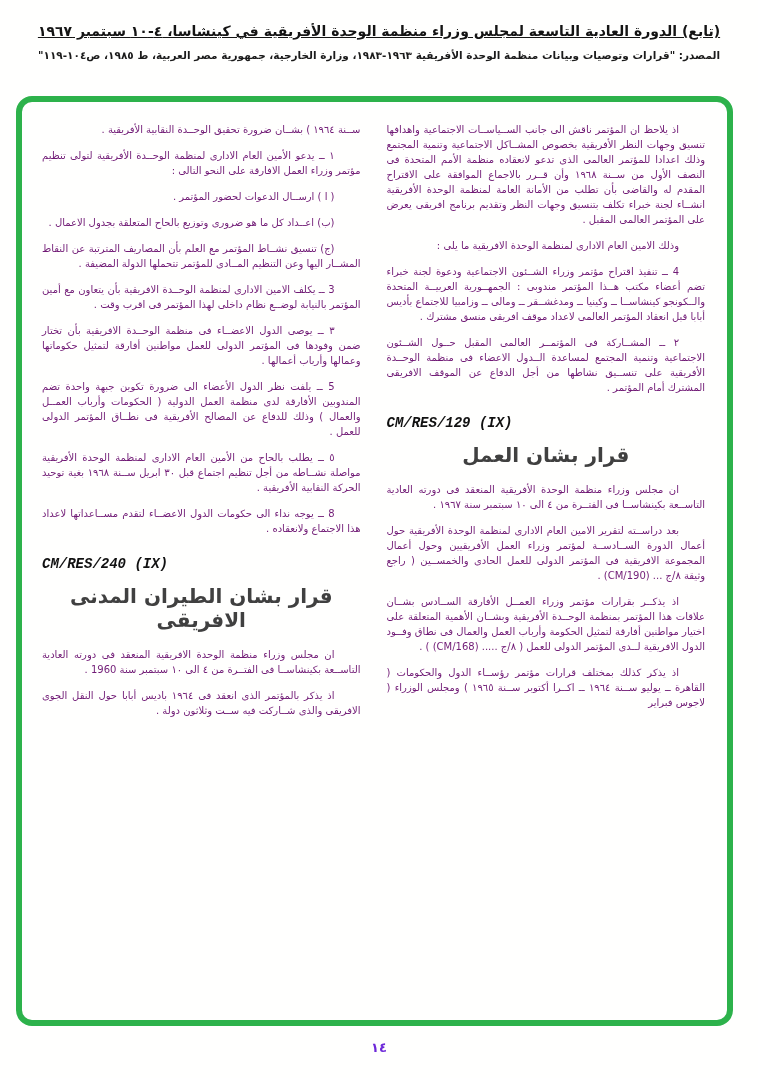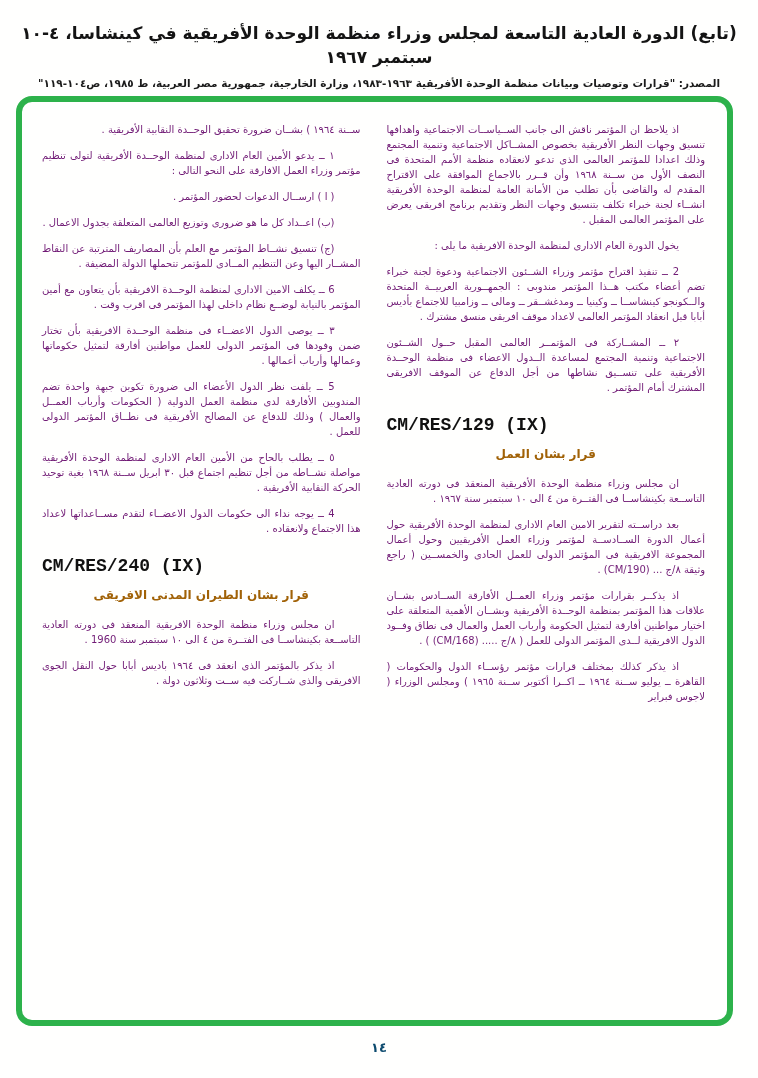--- a/index.html
+++ b/index.html
@@ -21,24 +21,25 @@
   }
   .header {
     position: absolute;
     top: 22px;
     left: 0;
     width: 100%;
     text-align: center;
     color: #141414;
   }
   .header-title {
-    font-size: 17px;
+    font-size: 14px;
     font-weight: bold;
     letter-spacing: 0;
     line-height: 1.4;
+    text-decoration: underline;
   }
   .header-source {
     margin-top: 7px;
     font-size: 10.5px;
     font-weight: bold;
     color: #1b1b1b;
   }
   .frame {
     position: absolute;
     top: 96px;
@@ -70,80 +71,81 @@
     text-indent: 26px;
     margin: 0 0 11px 0;
   }
   .para.no-indent {
     text-indent: 0;
   }
   .ref {
     direction: ltr;
     text-align: left;
     font-family: "Liberation Mono", "DejaVu Sans Mono", monospace;
-    font-size: 18px;
+    font-size: 14px;
     font-weight: bold;
     color: #111111;
     margin: 20px 0 12px 0;
+    font-style: italic;
   }
   .res-heading {
     text-align: center;
-    font-size: 12px;
+    font-size: 20px;
     font-weight: bold;
-    color: #a16207;
+    color: #404040;
     margin: 2px 0 15px 0;
   }
   .page-number {
     position: absolute;
     top: 1040px;
     left: 0;
     width: 100%;
     text-align: center;
     font-size: 13px;
     font-weight: bold;
-    color: #0c4a6e;
+    color: #6d28d9;
   }
 </style>
 </head>
 <body>
 
 <div class="page">
 
   <div class="header">
     <div class="header-title">(تابع) الدورة العادية التاسعة لمجلس وزراء منظمة الوحدة الأفريقية في كينشاسا، ٤-١٠ سبتمبر ١٩٦٧</div>
     <div class="header-source">المصدر: "قرارات وتوصيات وبيانات منظمة الوحدة الأفريقية ١٩٦٣-١٩٨٣، وزارة الخارجية، جمهورية مصر العربية، ط ١٩٨٥، ص١٠٤-١١٩"</div>
   </div>
 
   <div class="frame">
     <div class="cols">
 
       <div class="col">
         <p class="para">اذ يلاحظ ان المؤتمر ناقش الى جانب الســياســات الاجتماعية واهدافها تنسيق وجهات النظر الأفريقية بخصوص المشــاكل الاجتماعية وتنمية المجتمع وذلك اعدادا للمؤتمر العالمى الذى تدعو لانعقاده منظمة الأمم المتحدة فى النصف الأول من ســنة ١٩٦٨ وأن قــرر بالاجماع الموافقة على الاقتراح المقدم له والقاضى بأن تطلب من الأمانة العامة لمنظمة الوحدة الأفريقية انشــاء لجنة خبراء تكلف بتنسيق وجهات النظر وتقديم برنامج افريقى يعرض على المؤتمر العالمى المقبل .</p>
-        <p class="para">يخول الدورة العام الادارى لمنظمة الوحدة الافريقية ما يلى :</p>
-        <p class="para">2 ــ تنفيذ اقتراح مؤتمر وزراء الشــئون الاجتماعية ودعوة لجنة خبراء تضم أعضاء مكتب هــذا المؤتمر مندوبى : الجمهــورية العربيــة المتحدة والــكونجو كينشاســا ــ وكينيا ــ ومدغشــقر ــ ومالى ــ وزامبيا للاجتماع بأديس أبابا قبل انعقاد المؤتمر العالمى لاعداد موقف افريقى منسق مشترك .</p>
+        <p class="para">وذلك الامين العام الادارى لمنظمة الوحدة الافريقية ما يلى :</p>
+        <p class="para">4 ــ تنفيذ اقتراح مؤتمر وزراء الشــئون الاجتماعية ودعوة لجنة خبراء تضم أعضاء مكتب هــذا المؤتمر مندوبى : الجمهــورية العربيــة المتحدة والــكونجو كينشاســا ــ وكينيا ــ ومدغشــقر ــ ومالى ــ وزامبيا للاجتماع بأديس أبابا قبل انعقاد المؤتمر العالمى لاعداد موقف افريقى منسق مشترك .</p>
         <p class="para">٢ ــ المشــاركة فى المؤتمــر العالمى المقبل حــول الشــئون الاجتماعية وتنمية المجتمع لمساعدة الــدول الاعضاء فى منظمة الوحــدة الأفريقية على تنســيق نشاطها من أجل الدفاع عن الموقف الافريقى المشترك أمام المؤتمر .</p>
         <div class="ref">CM/RES/129 (IX)</div>
         <div class="res-heading">قرار بشان العمل</div>
         <p class="para">ان مجلس وزراء منظمة الوحدة الأفريقية المنعقد فى دورته العادية التاســعة بكينشاســا فى الفتــرة من ٤ الى ١٠ سبتمبر سنة ١٩٦٧ .</p>
         <p class="para">بعد دراســته لتقرير الامين العام الادارى لمنظمة الوحدة الأفريقية حول أعمال الدورة الســادســة لمؤتمر وزراء العمل الأفريقيين وحول أعمال المجموعة الافريقية فى المؤتمر الدولى للعمل الحادى والخمســين ( راجع وثيقة ٨/ج ... (CM/190) .</p>
         <p class="para">اذ يذكــر بقرارات مؤتمر وزراء العمــل الأفارقة الســادس بشــان علاقات هذا المؤتمر بمنظمة الوحــدة الأفريقية وبشــان الأهمية المتعلقة على اختيار مواطنين أفارقة لتمثيل الحكومة وأرباب العمل والعمال فى نطاق وفــود الدول الافريقية لــدى المؤتمر الدولى للعمل ( ٨/ج ..... (CM/168) ) .</p>
         <p class="para">اذ يذكر كذلك بمختلف قرارات مؤتمر رؤســاء الدول والحكومات ( القاهرة ــ يوليو ســنة ١٩٦٤ ــ اكــرا أكتوبر ســنة ١٩٦٥ ) ومجلس الوزراء ( لاجوس فبراير</p>
       </div>
 
       <div class="col">
         <p class="para no-indent">ســنة ١٩٦٤ ) بشــان ضرورة تحقيق الوحــدة النقابية الأفريقية .</p>
         <p class="para">١ ــ يدعو الأمين العام الادارى لمنظمة الوحــدة الأفريقية لتولى تنظيم مؤتمر وزراء العمل الافارقة على النحو التالى :</p>
         <p class="para">( ا ) ارســال الدعوات لحضور المؤتمر .</p>
-        <p class="para">(ب) اعــداد كل ما هو ضرورى وتوزيع العالمى المتعلقة بجدول الاعمال .</p>
+        <p class="para">(ب) اعــداد كل ما هو ضرورى وتوزيع بالحاح المتعلقة بجدول الاعمال .</p>
         <p class="para">(ج) تنسيق نشــاط المؤتمر مع العلم بأن المصاريف المترتبة عن النقاط المشــار اليها وعن التنظيم المــادى للمؤتمر تتحملها الدولة المضيفة .</p>
-        <p class="para">6 ــ يكلف الامين الادارى لمنظمة الوحــدة الافريقية بأن يتعاون مع أمين المؤتمر بالنيابة لوضــع نظام داخلى لهذا المؤتمر فى اقرب وقت .</p>
+        <p class="para">3 ــ يكلف الامين الادارى لمنظمة الوحــدة الافريقية بأن يتعاون مع أمين المؤتمر بالنيابة لوضــع نظام داخلى لهذا المؤتمر فى اقرب وقت .</p>
         <p class="para">٣ ــ يوصى الدول الاعضــاء فى منظمة الوحــدة الافريقية بأن تختار ضمن وفودها فى المؤتمر الدولى للعمل مواطنين أفارقة لتمثيل حكوماتها وعمالها وأرباب أعمالها .</p>
         <p class="para">5 ــ يلفت نظر الدول الأعضاء الى ضرورة تكوين جبهة واحدة تضم المندوبين الأفارقة لدى منظمة العمل الدولية ( الحكومات وأرباب العمــل والعمال ) وذلك للدفاع عن المصالح الأفريقية فى نطــاق المؤتمر الدولى للعمل .</p>
         <p class="para">٥ ــ يطلب بالحاح من الأمين العام الادارى لمنظمة الوحدة الأفريقية مواصلة نشــاطه من أجل تنظيم اجتماع قبل ٣٠ ابريل ســنة ١٩٦٨ بغية توحيد الحركة النقابية الأفريقية .</p>
-        <p class="para">4 ــ يوجه نداء الى حكومات الدول الاعضــاء لتقدم مســاعداتها لاعداد هذا الاجتماع ولانعقاده .</p>
+        <p class="para">8 ــ يوجه نداء الى حكومات الدول الاعضــاء لتقدم مســاعداتها لاعداد هذا الاجتماع ولانعقاده .</p>
         <div class="ref">CM/RES/240 (IX)</div>
         <div class="res-heading">قرار بشان الطيران المدنى الافريقى</div>
         <p class="para">ان مجلس وزراء منظمة الوحدة الافريقية المنعقد فى دورته العادية التاســعة بكينشاســا فى الفتــرة من ٤ الى ١٠ سبتمبر سنة 1960 .</p>
         <p class="para">اذ يذكر بالمؤتمر الذى انعقد فى ١٩٦٤ باديس أبابا حول النقل الجوى الافريقى والذى شــاركت فيه ســت وثلاثون دولة .</p>
       </div>
 
     </div>
   </div>
 
   <div class="page-number">١٤</div>

